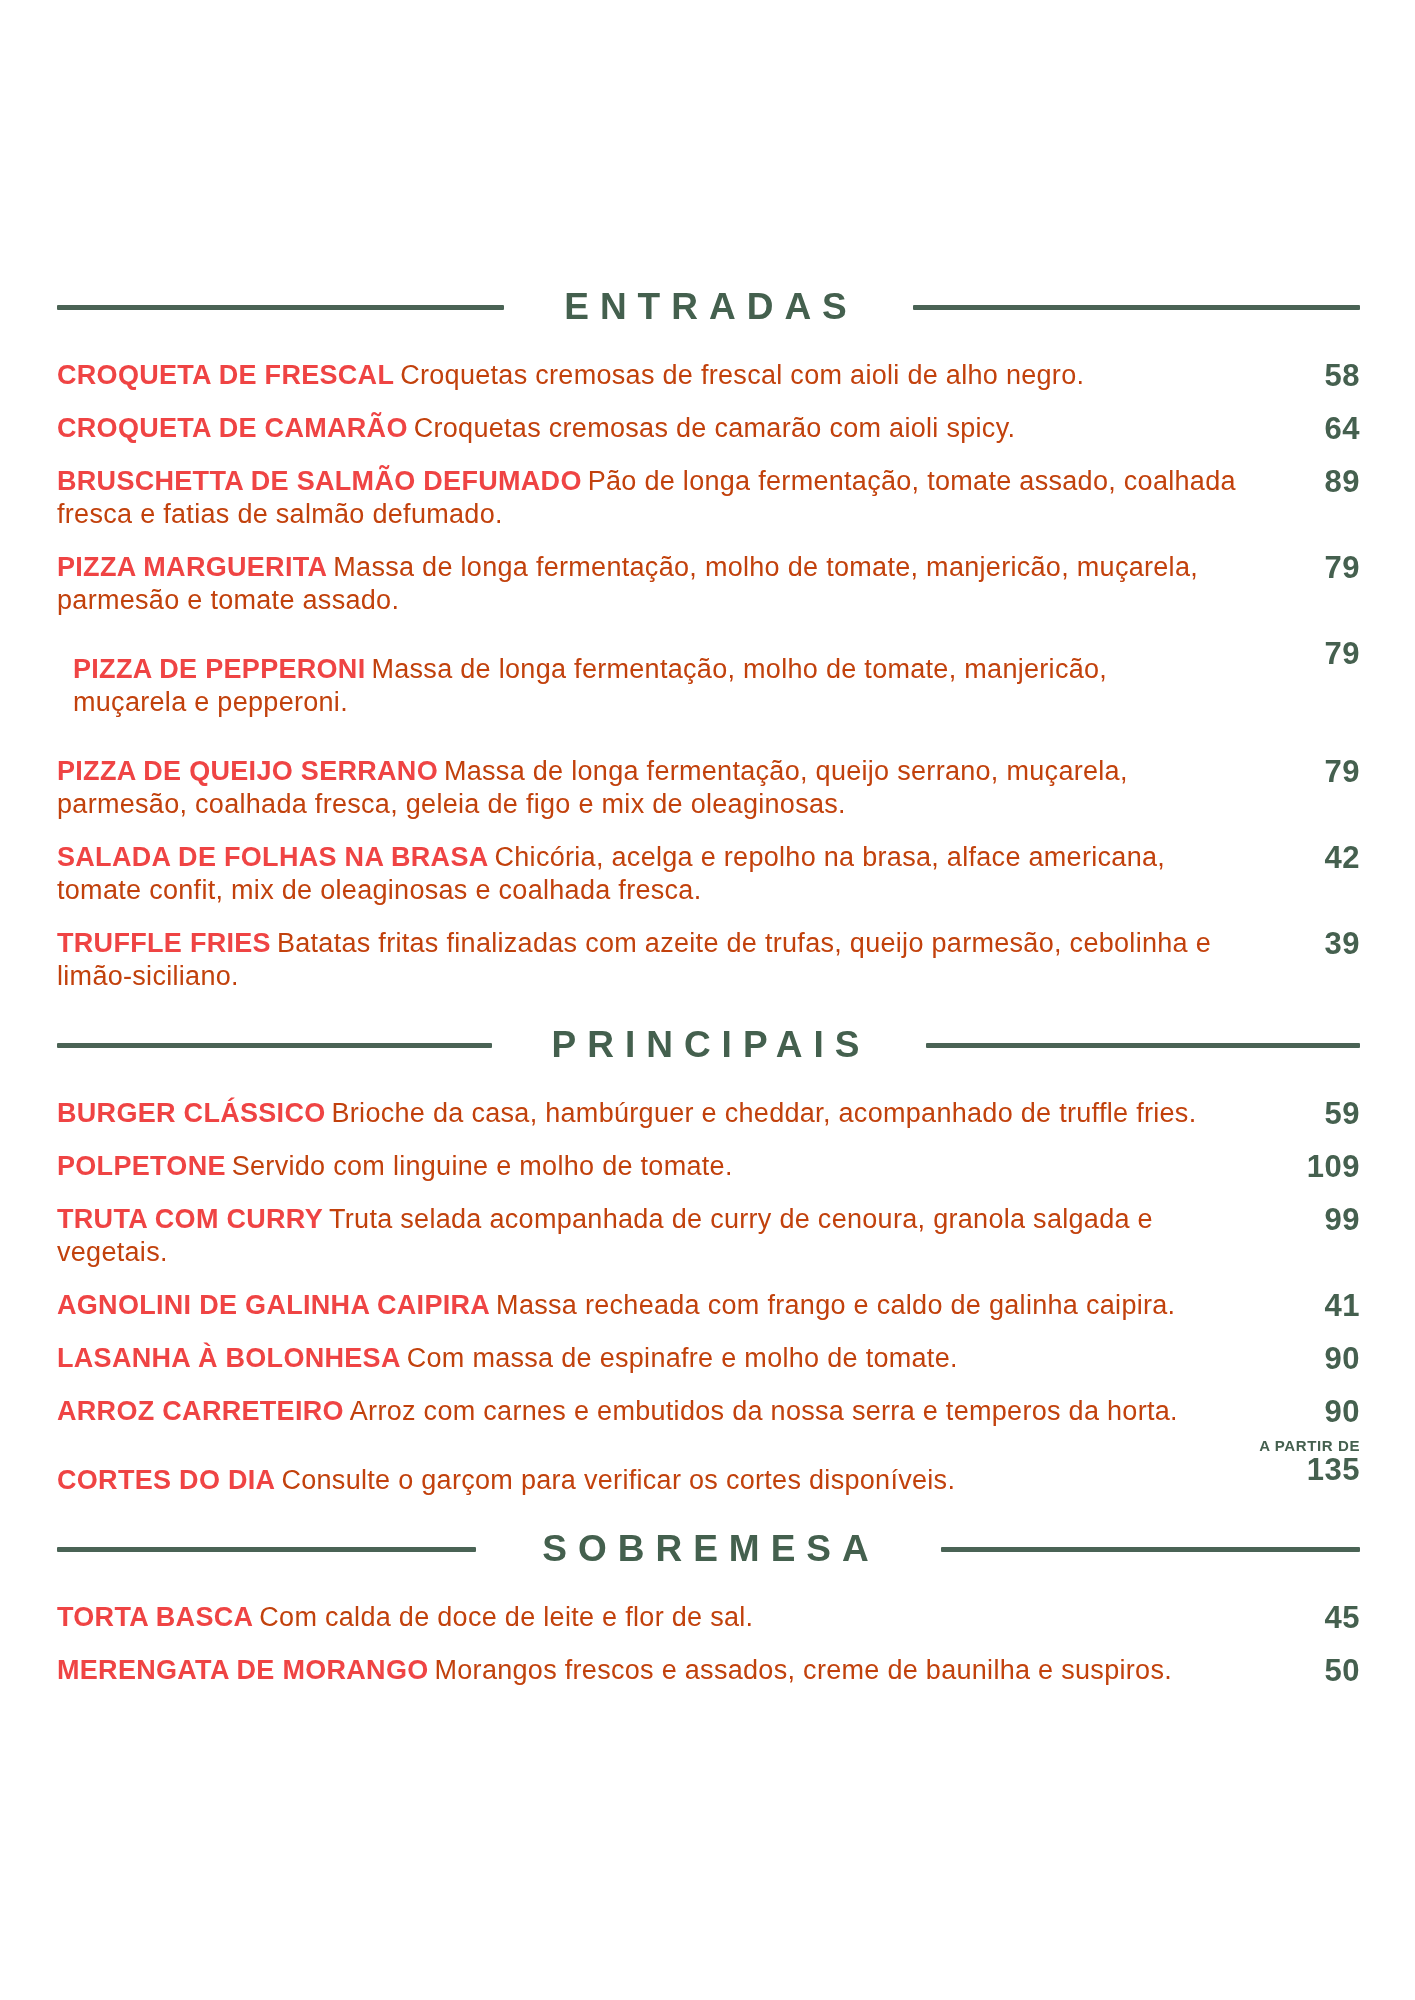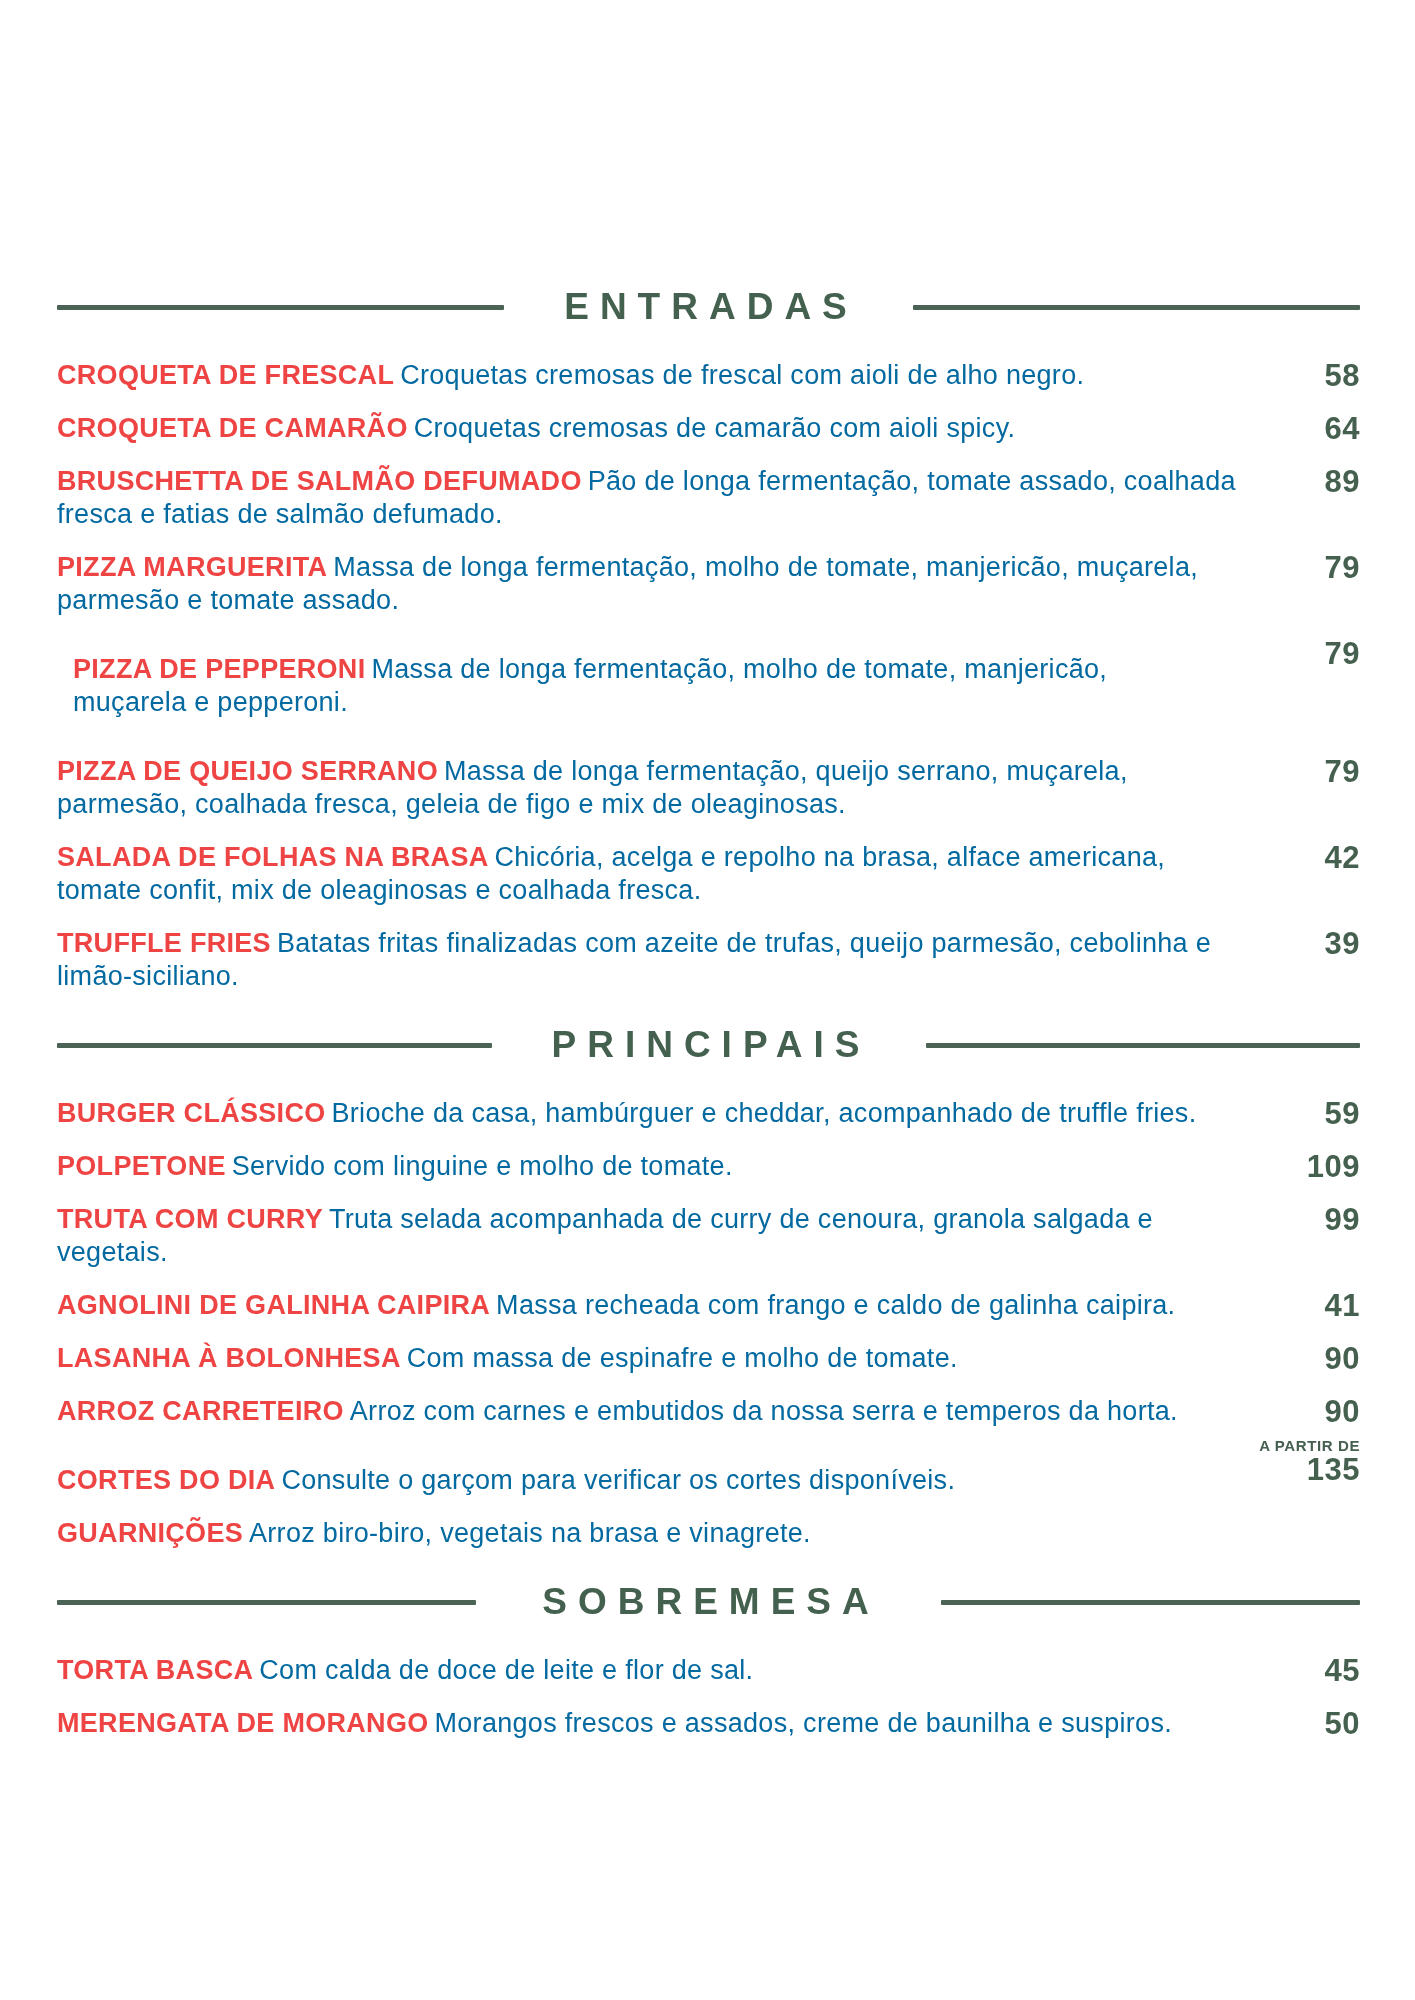--- a/index.html
+++ b/index.html
@@ -63,21 +63,21 @@
     line-height: 33px;
     letter-spacing: 0.3px;
     color: #8b918c;
   }
   .item-name {
     color: #ef4444;
     font-weight: 700;
     margin-right: 6px;
   }
   .item-description {
-    color: #0369a1;
+    color: #c2410c;
     font-weight: 400;
   }
   .item-price-block {
     flex: 0 0 auto;
     min-width: 78px;
     text-align: left;
     display: flex;
     flex-direction: column;
     align-items: flex-end;
   }
@@ -236,27 +236,20 @@
   </div>
 
   <div class="menu-item from-price-row">
     <p class="item-text" style="margin:0"><span class="item-name">CORTES DO DIA</span><span class="item-description">Consulte o garçom para verificar os cortes disponíveis.</span></p>
     <div class="item-price-block noted">
       <span class="item-price-note">A PARTIR DE</span>
       <span class="item-price">135</span>
     </div>
   </div>
 
-  <div class="menu-item">
-    <p class="item-text" style="margin:0"><span class="item-name">GUARNIÇÕES</span><span class="item-description">Arroz biro-biro, vegetais na brasa e vinagrete.</span></p>
-    <div class="item-price-block">
-      
-      
-    </div>
-  </div>
 </div>
   </section>
 
   <section class="section">
     <div class="section-header">
       <span class="rule"></span>
       <h2 class="section-title" style="margin:6px">SOBREMESA</h2>
       <span class="rule"></span>
     </div>
     <div class="section-items">

